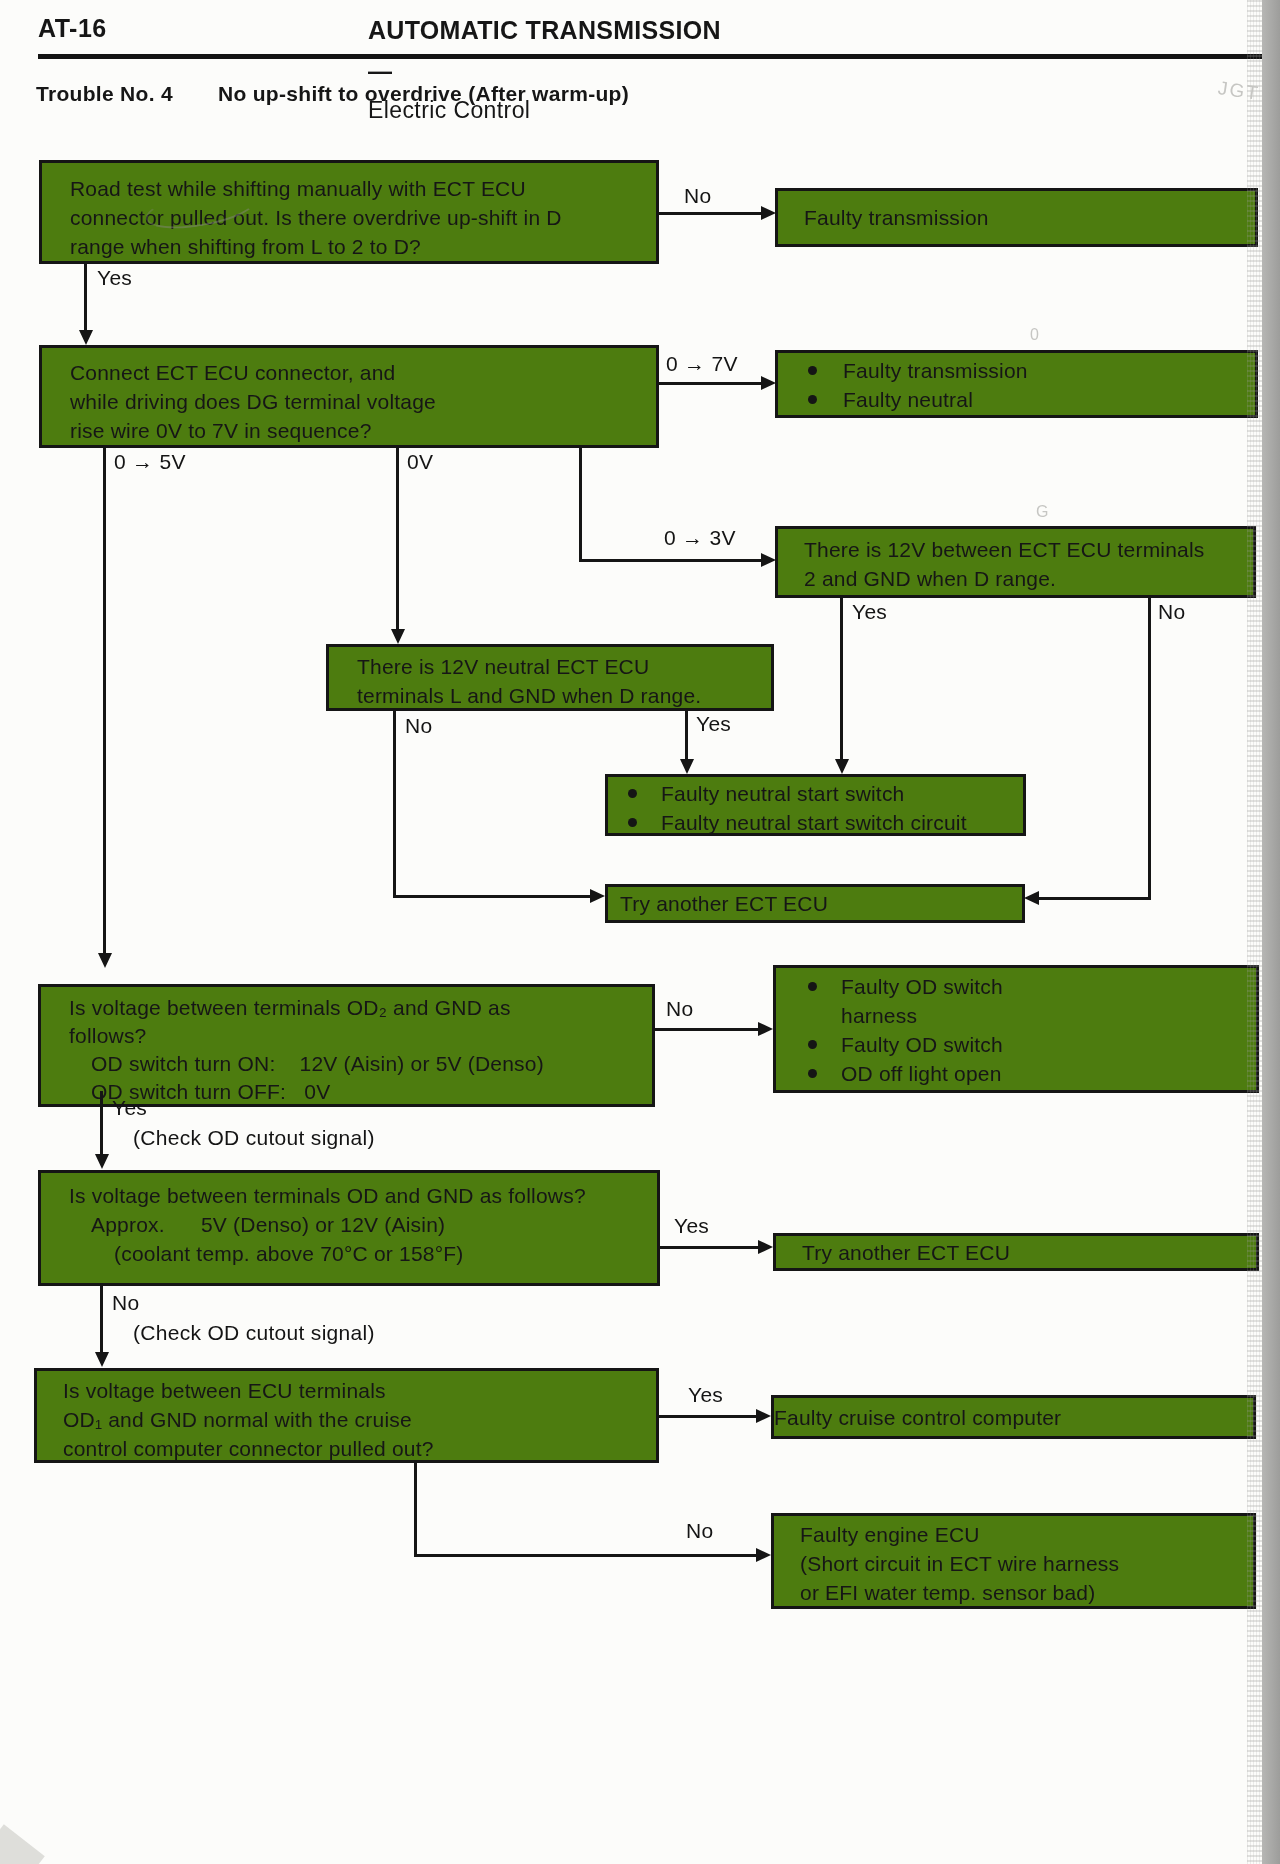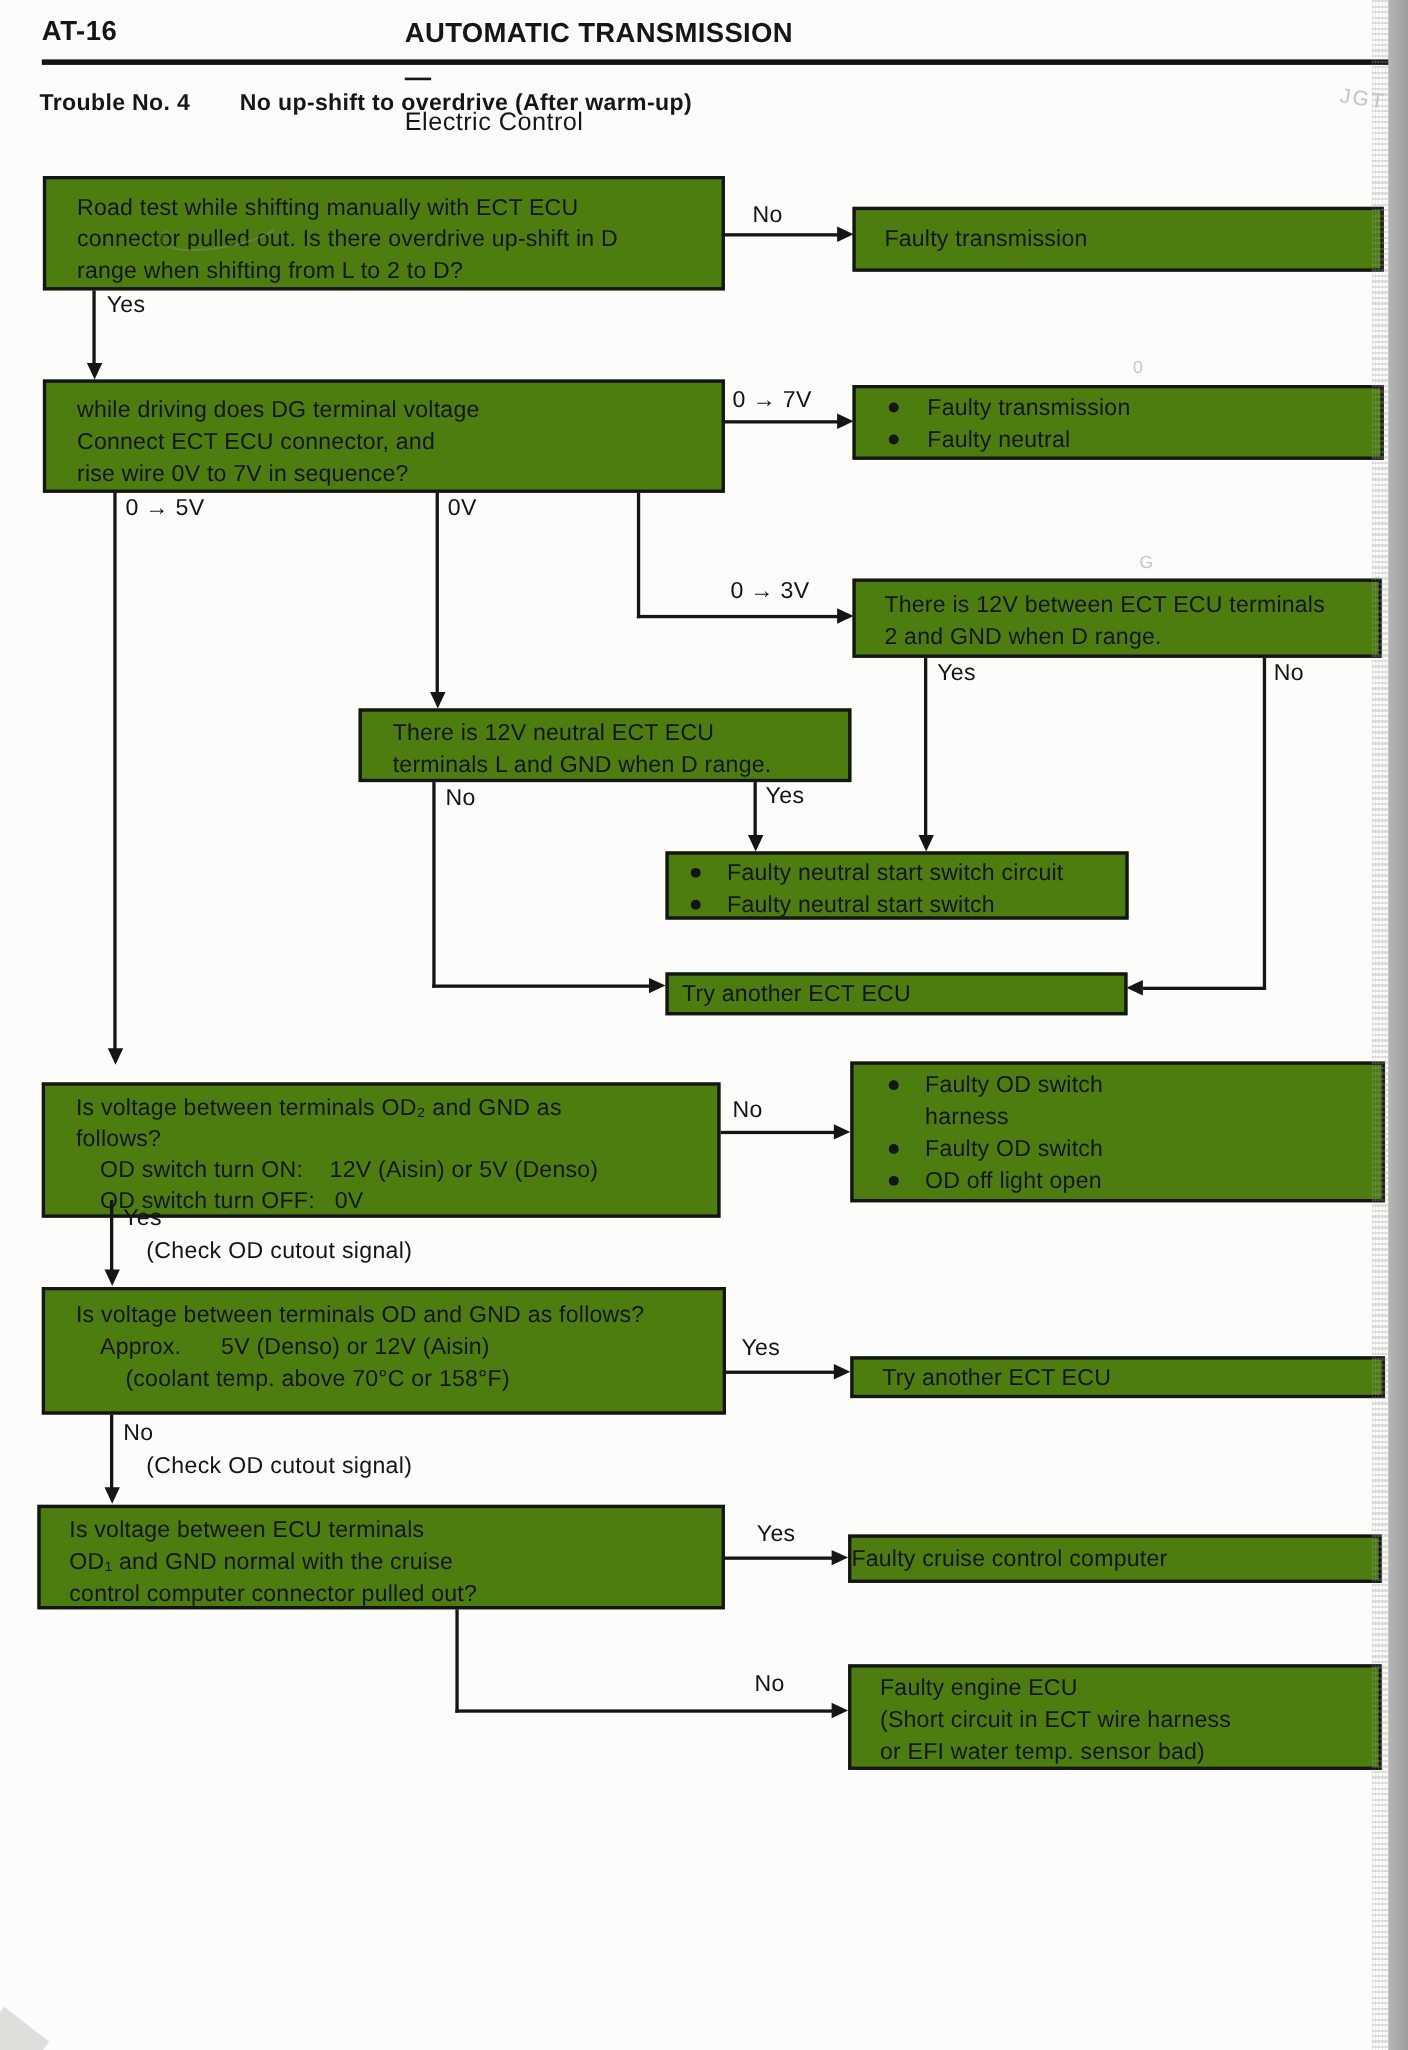--- a/index.html
+++ b/index.html
@@ -75,22 +75,22 @@
 
   <div class="box single" style="left:775px;top:188px;width:483px;height:59px;padding-left:26px;">
     <span class="ln">Faulty transmission</span>
   </div>
 
   <span class="lbl" style="left:97px;top:266px;">Yes</span>
   <div class="vl" style="left:84px;top:264px;height:68px;"></div>
   <div class="ar-d" style="left:79px;top:330px;"></div>
 
   <div class="box" style="left:39px;top:345px;width:620px;height:103px;padding:10px 8px 0 28px;">
+    <span class="ln">Connect ECT ECU connector, and</span>
     <span class="ln">while driving does DG terminal voltage</span>
-    <span class="ln">Connect ECT ECU connector, and</span>
     <span class="ln">rise wire 0V to 7V in sequence?</span>
   </div>
 
   <span class="lbl" style="left:666px;top:352px;">0 → 7V</span>
   <div class="hl" style="left:659px;top:382px;width:103px;"></div>
   <div class="ar-r" style="left:761px;top:376px;"></div>
 
   <div class="box" style="left:775px;top:350px;width:483px;height:68px;padding:3px 0 0 30px;">
     <div class="bl">
       <span class="dot"></span>
@@ -139,25 +139,25 @@
   <div class="hl" style="left:393px;top:895px;width:198px;"></div>
   <div class="ar-r" style="left:590px;top:889px;"></div>
 
   <span class="lbl" style="left:696px;top:712px;">Yes</span>
   <div class="vl" style="left:685px;top:711px;height:49px;"></div>
   <div class="ar-d" style="left:680px;top:759px;"></div>
 
   <div class="box" style="left:605px;top:774px;width:421px;height:62px;padding:2px 0 0 20px;">
     <div class="bl">
       <span class="dot"></span>
+      <span class="btx" style="padding-left:24px;">Faulty neutral start switch</span>
+    </div>
+    <div class="bl">
+      <span class="dot"></span>
       <span class="btx" style="padding-left:24px;">Faulty neutral start switch circuit</span>
-    </div>
-    <div class="bl">
-      <span class="dot"></span>
-      <span class="btx" style="padding-left:24px;">Faulty neutral start switch</span>
     </div>
   </div>
 
   <div class="box single" style="left:605px;top:884px;width:420px;height:39px;padding-left:12px;">
     <span class="ln">Try another ECT ECU</span>
   </div>
 
   <div class="box" style="left:38px;top:968px;width:617px;height:123px;padding:7px 0 0 28px;margin-top:16px;">
     <span class="ln" style="line-height:28px;">Is voltage between terminals OD₂ and GND as</span>
     <span class="ln" style="line-height:28px;">follows?</span>

